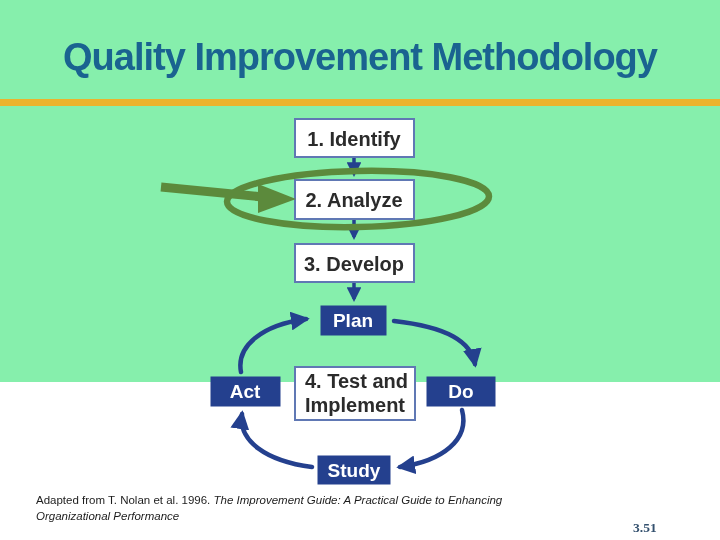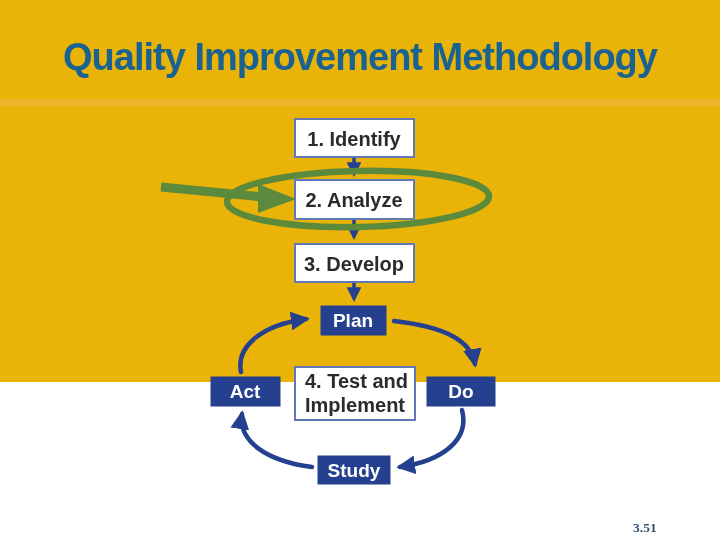--- a/index.html
+++ b/index.html
@@ -1,18 +1,18 @@
 <!DOCTYPE html>
 <html><head>
 <meta charset="utf-8">
 <style>
   html,body{margin:0;padding:0;}
   body{width:720px;height:540px;overflow:hidden;background:#ffffff;
        font-family:"Liberation Sans",sans-serif;}
-  .slide{position:relative;width:720px;height:382px;background:#eab308;}
+  .slide{position:relative;width:720px;height:382px;background:#86efac;}
   .slide-title{
     position:absolute;top:36px;left:0;width:720px;text-align:center;
     font-size:38px;font-weight:bold;color:#1a6390;letter-spacing:-1px;
   }
   .title-divider{
     position:absolute;top:99px;left:0;width:720px;height:7px;background:#ecb32c;
   }
   svg.diagram{position:absolute;left:0;top:110px;}
   svg .outline-box{fill:#ffffff;stroke:#6078b4;stroke-width:2;}
   svg .filled-box{fill:#24408e;stroke:#24408e;stroke-width:1;}
@@ -98,16 +98,20 @@
       <rect class="filled-box" x="427" y="377" width="68" height="29"></rect>
       <text class="box-label-white" x="461" y="398" text-anchor="middle">Do</text>
     </g>
 
     <g>
       <rect class="filled-box" x="318" y="456" width="72" height="28"></rect>
       <text class="box-label-white" x="354" y="477" text-anchor="middle">Study</text>
     </g>
   </svg>
 
+  <div class="footer-citation">
+    <span>Adapted from T. Nolan et al. 1996. </span><span class="it">The Improvement Guide: A Practical Guide to Enhancing</span><br>
+    <span class="it">Organizational Performance</span>
+  </div>
 
   <div class="page-number">3.51</div>
 
 </div>
 
 </body></html>

